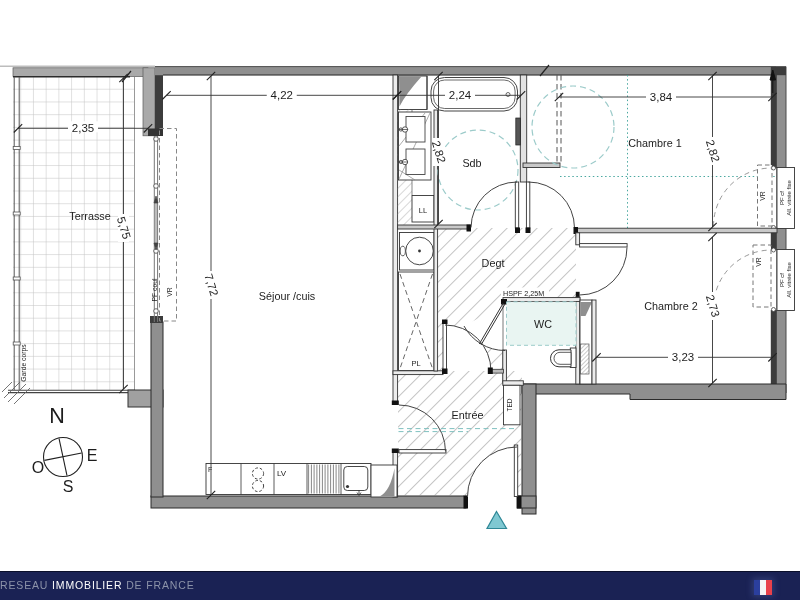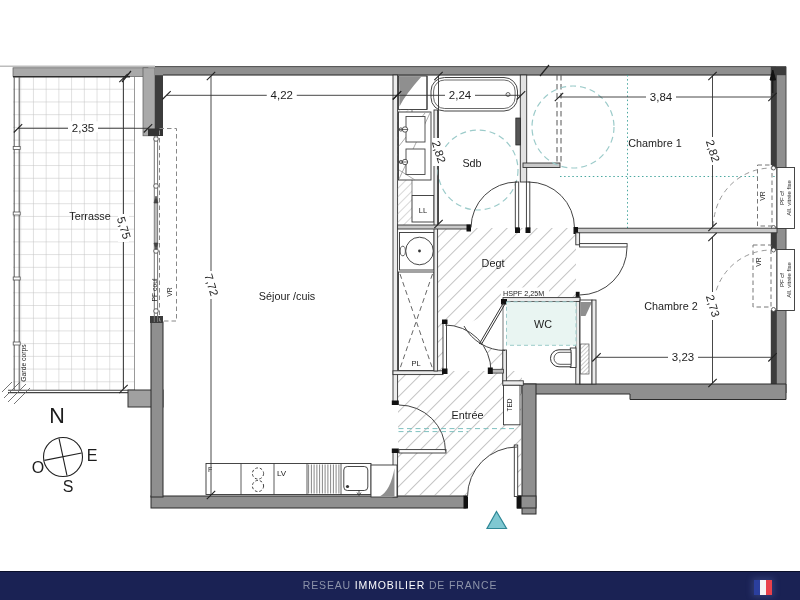--- a/index.html
+++ b/index.html
@@ -394,21 +394,21 @@
 
 <text x="38" y="473" font-size="16" text-anchor="middle">O</text>
 
 <text x="68" y="492" font-size="16" text-anchor="middle">S</text>
 
 <path d="M496.5 511.5 L506.5 528.5 L487 528.5 Z" fill="#7fc8d2" stroke="#2e8796" stroke-width="1.2"></path>
 </svg>
 
 <div style="position:absolute;left:0;top:571px;width:800px;height:29px;background:#1a2254;border-top:1.5px solid #0a0f2a;">
 
-<div style="position:absolute;left:0;top:7px;width:100%;text-align:center;font-size:10.5px;letter-spacing:0.85px;color:#8c93a9;">RESEAU <span style="color:#fdfdfd;">IMMOBILIER</span> DE FRANCE</div>
+<div style="position:absolute;left:0;top:7px;width:100%;text-align:left;font-size:10.5px;letter-spacing:0.85px;color:#8c93a9;">RESEAU <span style="color:#fdfdfd;">IMMOBILIER</span> DE FRANCE</div>
 
 <div style="position:absolute;left:754px;top:7.5px;width:18px;height:15.5px;box-shadow:0 0 6px 2px rgba(120,140,220,0.25);">
 <div style="position:absolute;left:0;top:0;width:6px;height:15.5px;background:#2b3f9e;"></div>
 <div style="position:absolute;left:6px;top:0;width:6px;height:15.5px;background:#f5f5f5;"></div>
 <div style="position:absolute;left:12px;top:0;width:6px;height:15.5px;background:#e8414b;"></div>
 </div>
 </div>
 
 </div>
 </body></html>

